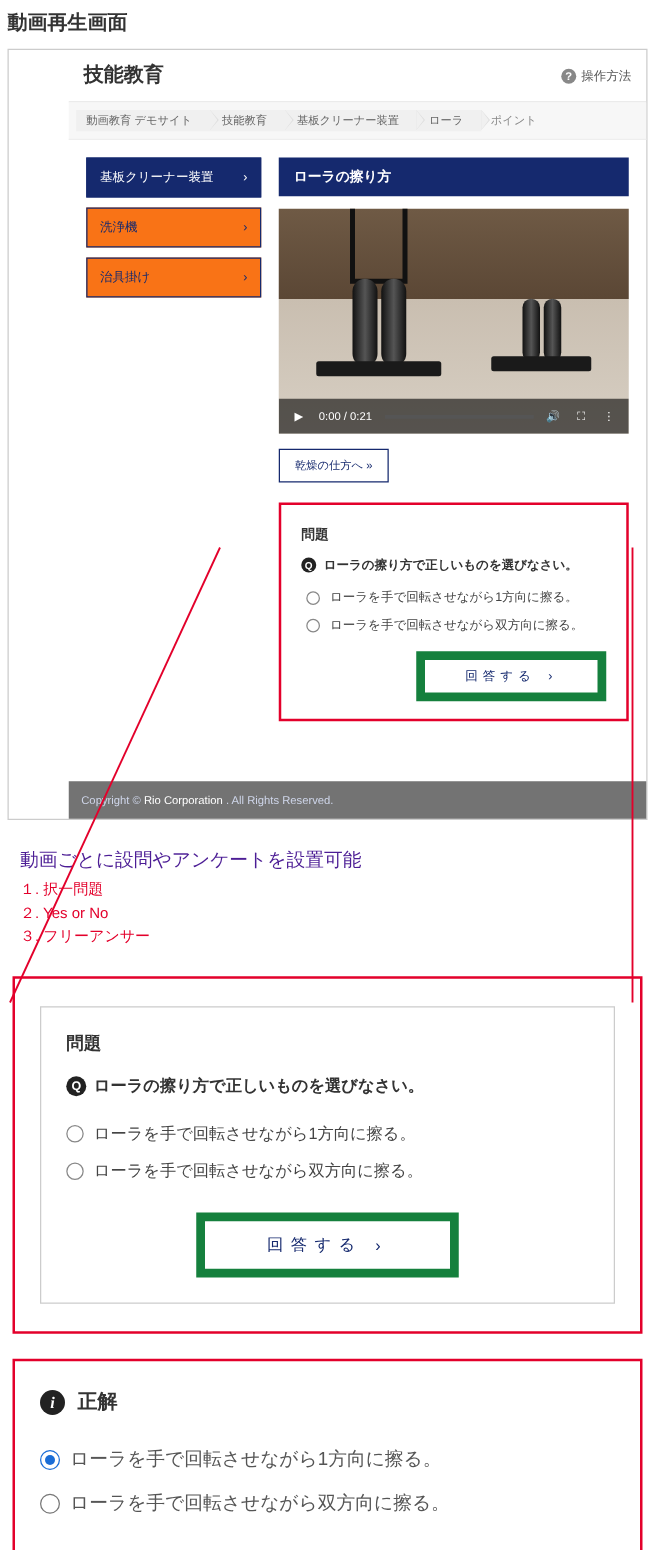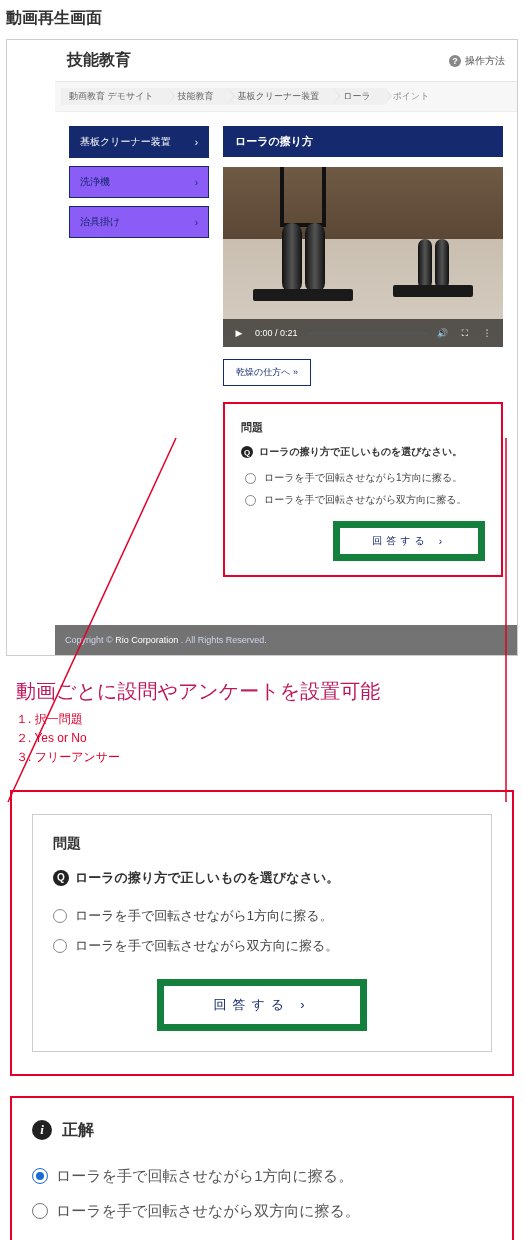--- a/index.html
+++ b/index.html
@@ -11,21 +11,21 @@
   .help { display: flex; align-items: center; gap: 4px; font-size: 10px; color: #555; }
   .help-ico { width: 12px; height: 12px; border-radius: 50%; background: #888; color: #fff; display: flex; align-items: center; justify-content: center; font-size: 9px; font-weight: 700; }
   .crumbs { display: flex; padding: 6px 0 6px 6px; font-size: 9px; color: #666; background: #f7f7f7; border-bottom: 1px solid #eee; }
   .crumb { position: relative; padding: 2px 14px 2px 10px; background: #f0f0f0; }
   .crumb::after { content: ""; position: absolute; right: -6px; top: 0; width: 0; height: 0; border-top: 8px solid transparent; border-bottom: 8px solid transparent; border-left: 6px solid #f0f0f0; z-index: 2; }
   .crumb::before { content: ""; position: absolute; right: -7px; top: 0; width: 0; height: 0; border-top: 8px solid transparent; border-bottom: 8px solid transparent; border-left: 7px solid #ddd; z-index: 1; }
   .crumb.first { padding-left: 8px; }
   .crumb-plain { padding: 2px 8px; color: #888; }
   .body-row { display: flex; gap: 14px; padding: 14px; }
   .sidebar { width: 140px; flex-shrink: 0; }
-  .side-item { display: flex; justify-content: space-between; align-items: center; border: 1px solid #15296e; padding: 8px 10px; font-size: 10px; margin-bottom: 8px; background: #8b5cf6; color: #15296e; cursor: pointer; }
+  .side-item { display: flex; justify-content: space-between; align-items: center; border: 1px solid #15296e; padding: 8px 10px; font-size: 10px; margin-bottom: 8px; background: #f97316; color: #15296e; cursor: pointer; }
   .side-item.active { background: #15296e; color: #fff; }
   .chev { font-size: 10px; }
   .main { flex: 1; }
   .section-title { background: #15296e; color: #fff; padding: 8px 12px; font-size: 11px; font-weight: 600; margin-bottom: 10px; }
   .video { position: relative; width: 100%; height: 180px; background: linear-gradient(#6f5a45,#5b4735 40%,#c9beb0 40%,#d7cfc3); display: flex; align-items: center; justify-content: center; overflow: hidden; }
   .rollerset { position: absolute; bottom: 46px; display: flex; flex-direction: column; align-items: center; }
   .tray { width: 100px; height: 12px; background: #1a1a1a; border-radius: 2px; margin-top: -4px; }
   .rollers { display: flex; gap: 3px; }
   .roller { width: 20px; height: 70px; background: linear-gradient(90deg,#111,#555 50%,#111); border-radius: 10px; }
   .roller.sm { width: 14px; height: 50px; }
@@ -48,21 +48,21 @@
   .opt { display: flex; align-items: center; gap: 8px; font-size: 10px; padding: 4px 0 4px 4px; color: #444; }
   .radio { width: 11px; height: 11px; border: 1px solid #888; border-radius: 50%; display: inline-flex; align-items: center; justify-content: center; flex-shrink: 0; }
   .radio.on::after { content: ""; width: 6px; height: 6px; background: #1a6dd6; border-radius: 50%; }
   .answer-btn-row { display: flex; justify-content: flex-end; margin-top: 10px; }
   .answer-btn { border: 7px solid #15803d; color: #15296e; padding: 6px 32px; font-size: 10px; letter-spacing: 4px; display: flex; align-items: center; gap: 10px; background: #fff; cursor: pointer; }
   .right-chev { color: #15296e; }
   .footer { background: #737373; color: #cfd6ea; text-align: left; font-size: 9px; padding: 10px; margin-top: 34px; }
   .footer a { color: #fff; text-decoration: none; }
 
   .anno { padding: 20px 16px 14px; }
-  .anno-line { color: #be185d; font-size: 20px; line-height: 1.7; font-weight: 400; font-family: Liberation Mono, monospace; }
+  .anno-line { color: #4c1d95; font-size: 15px; line-height: 1.7; font-weight: 400; }
   .anno-item { color: #e3002b; font-size: 12px; line-height: 1.6; }
 
   .lines-svg { position: absolute; pointer-events: none; }
 
   .big-box { border: 2px solid #e3002b; margin: 8px 10px 20px; padding: 22px 20px; }
   .big-box .quiz-title { font-size: 14px; margin-bottom: 16px; }
   .big-box .q-prompt { font-size: 13px; margin-bottom: 14px; }
   .big-box .q-bullet { width: 16px; height: 16px; font-size: 10px; }
   .big-box .opt { font-size: 13px; padding: 6px 0; }
   .big-box .radio { width: 14px; height: 14px; }

